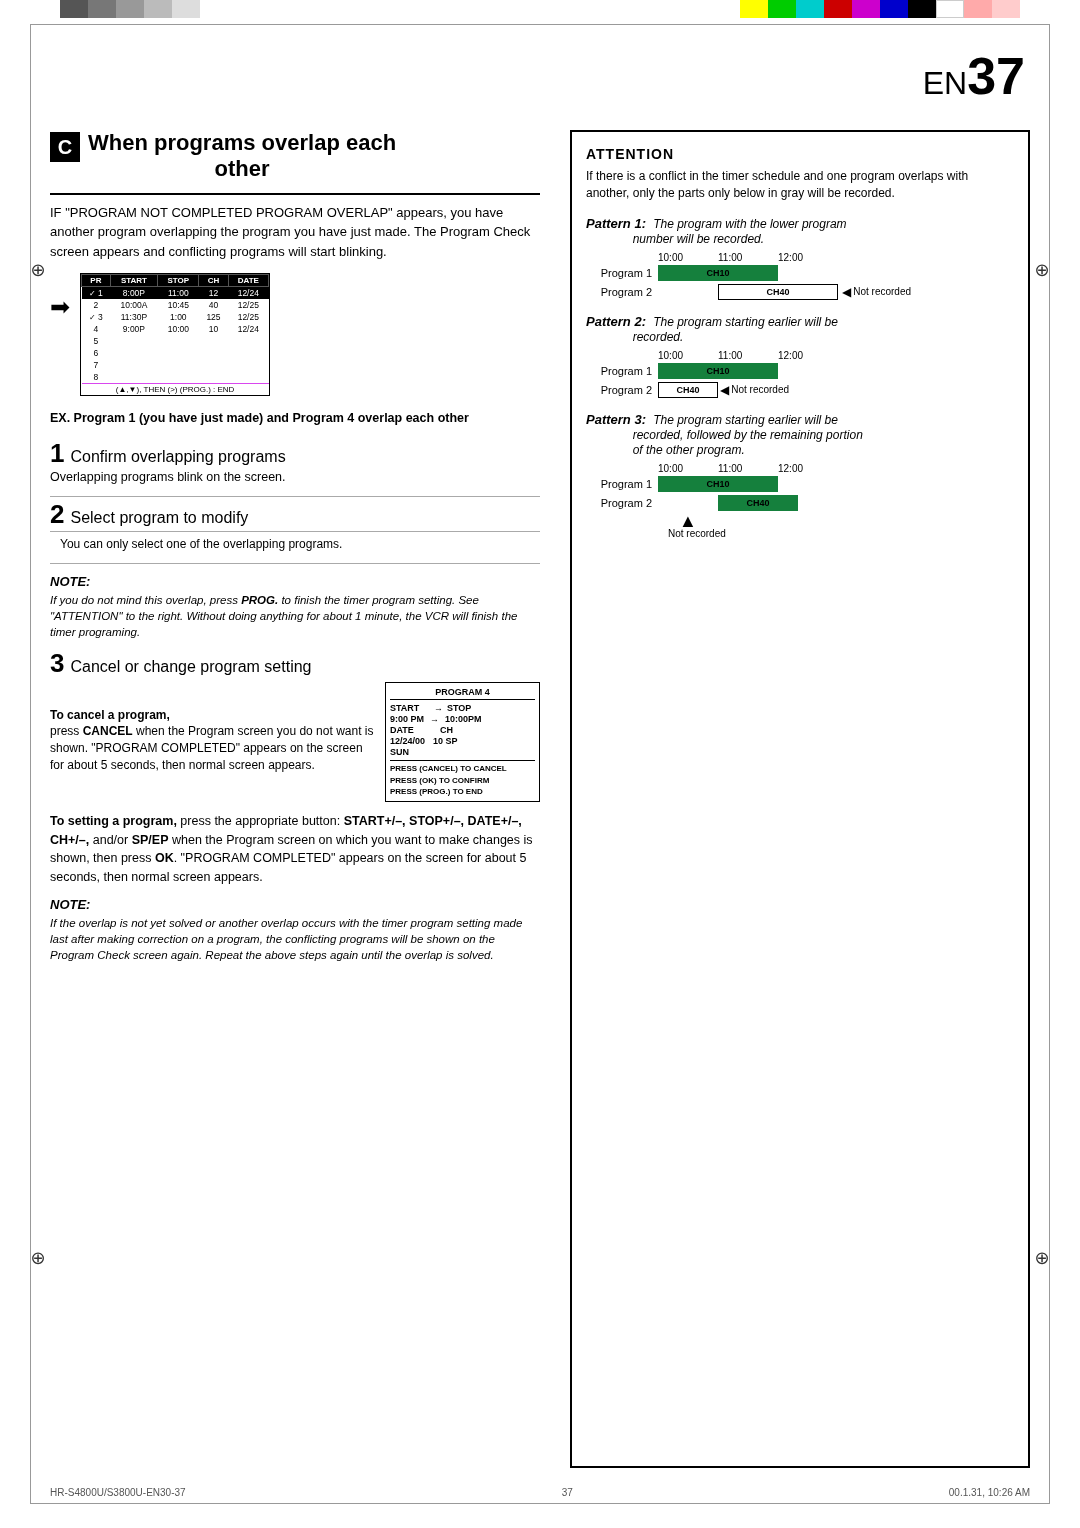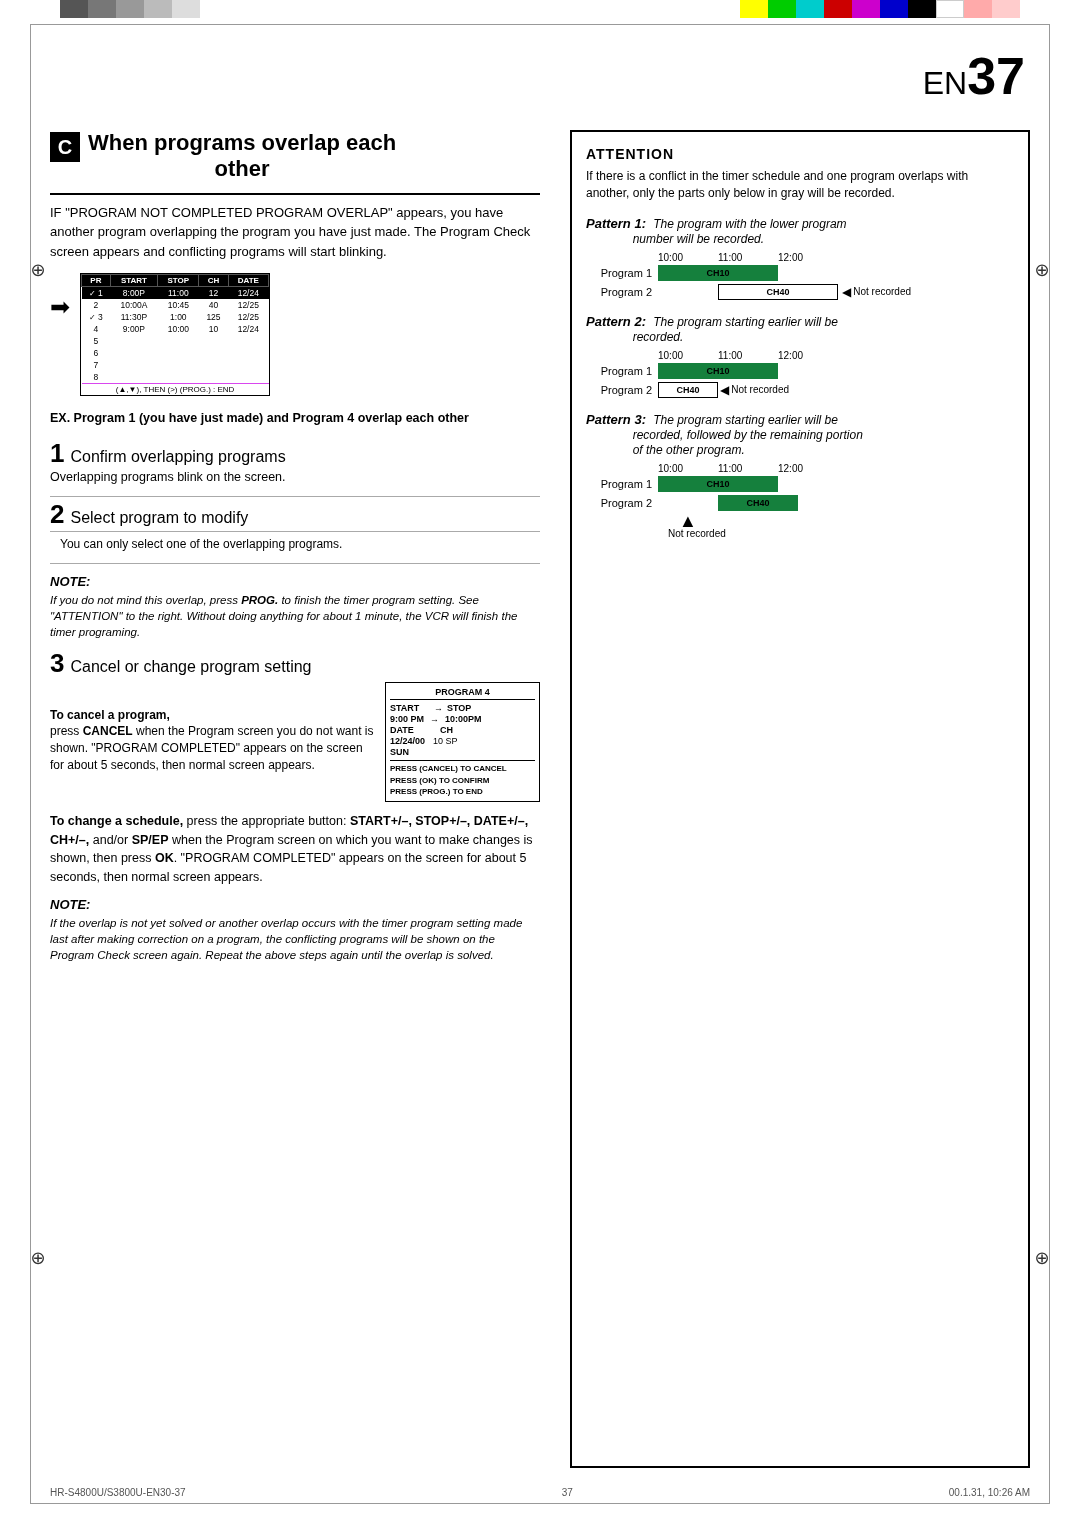--- a/index.html
+++ b/index.html
@@ -575,34 +575,34 @@
             <span style="font-weight:bold;">9:00 PM</span>
             <span style="margin:0 2px;">→</span>
             <span style="font-weight:bold;">10:00PM</span>
           </div>
           <div class="prog4-row">
             <span class="prog4-label">DATE</span>
             <span style="margin-left:6px;font-weight:bold;">CH</span>
           </div>
           <div class="prog4-row">
             <span style="font-weight:bold;">12/24/00</span>
-            <span style="margin-left:4px;font-weight:normal;">10  SP</span>
+            <span style="margin-left:4px;font-weight:bold;">10  SP</span>
           </div>
           <div style="font-size:9px;font-weight:bold;margin-bottom:2px;">SUN</div>
           <div class="prog4-actions">
             <div>PRESS (CANCEL) TO CANCEL</div>
             <div>PRESS (OK) TO CONFIRM</div>
             <div>PRESS (PROG.) TO END</div>
           </div>
         </div>
       </div>
     </div>
 
     <p class="change-program-text">
-      <strong>To change a schedule,</strong> press the appropriate button:
+      <strong>To setting a program,</strong> press the appropriate button:
       <strong>START+/–, STOP+/–, DATE+/–, CH+/–,</strong> and/or <strong>SP/EP</strong> when the Program screen on which you want to make changes is shown, then press <strong>OK</strong>.
       "PROGRAM COMPLETED" appears on the screen for about 5 seconds, then normal screen appears.
     </p>
 
     <div class="note-block" style="margin-top:10px;">
       <div class="note-title">NOTE:</div>
       <p class="note-text">If the overlap is not yet solved or another overlap occurs with the timer program setting made last after making correction on a program, the conflicting programs will be shown on the Program Check screen again. Repeat the above steps again until the overlap is solved.</p>
     </div>
 
   </div>

